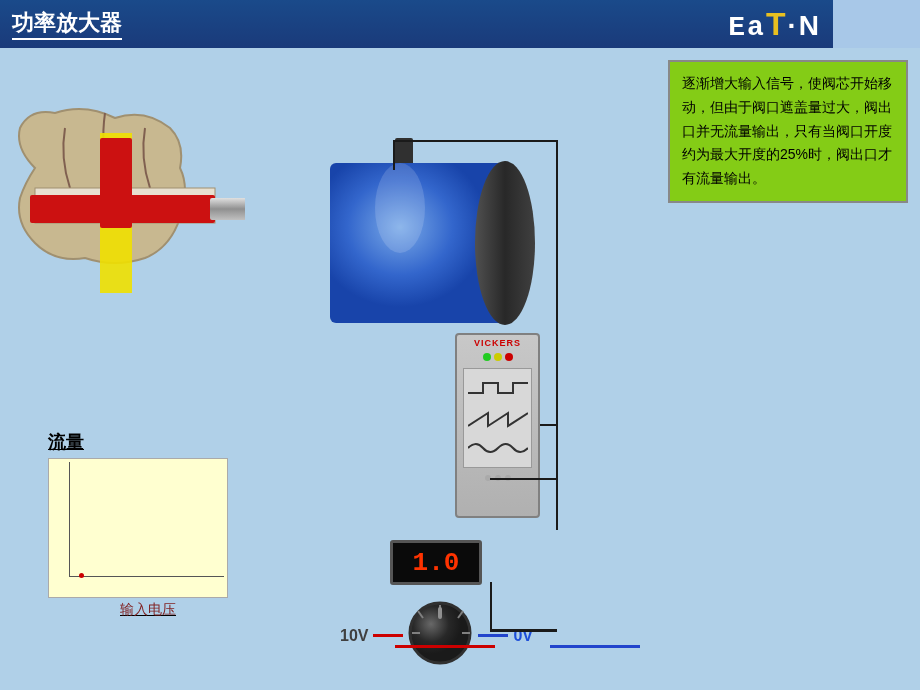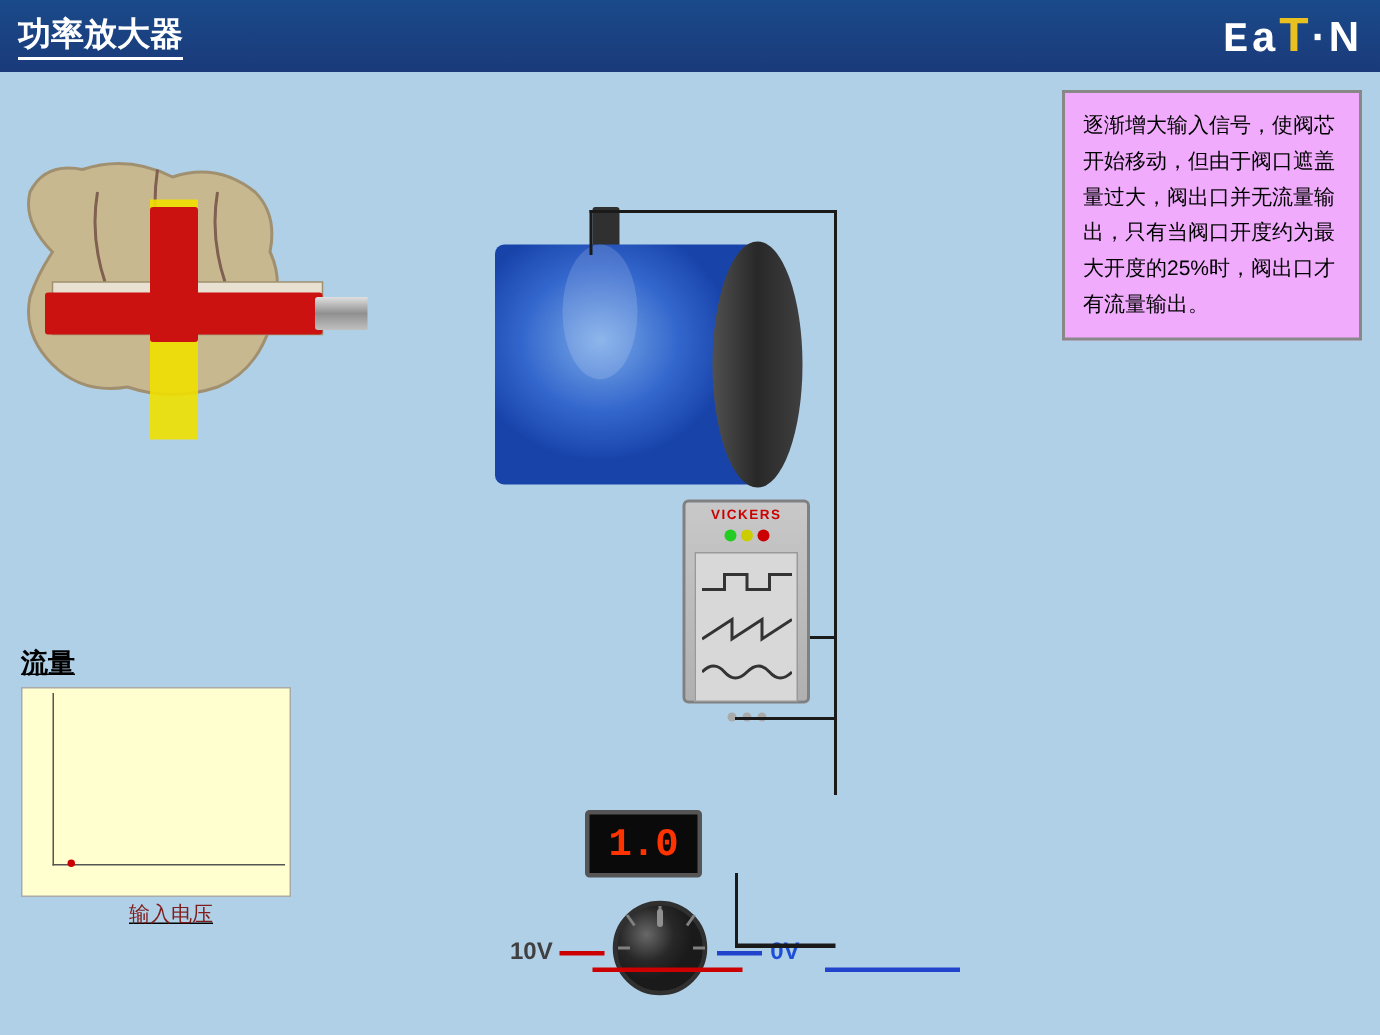--- a/index.html
+++ b/index.html
@@ -6,21 +6,21 @@
     body {
       width: 920px;
       height: 690px;
       overflow: hidden;
       font-family: 'SimHei', 'Microsoft YaHei', sans-serif;
       background: #a8c8e8;
     }
 
     
     .header {
-      width: 920px;
+      width: 833px;
       height: 48px;
       background: linear-gradient(180deg, #1a4a8a 0%, #1a3a7a 100%);
       display: flex;
       align-items: center;
       justify-content: space-between;
       padding: 0 12px;
     }
     .header-title {
       color: white;
       font-size: 22px;
@@ -34,36 +34,36 @@
       height: 642px;
       background: #b0d0e8;
       position: relative;
     }
 
     
     .info-box {
       position: absolute;
       top: 12px;
       right: 12px;
-      width: 200px;
-      background: #f0abfc;
+      width: 240px;
+      background: #84cc16;
       border: 2px solid #888;
       padding: 10px 12px;
       font-size: 14px;
       line-height: 1.7;
       color: #000;
     }
 
     
     .controller {
       position: absolute;
       top: 285px;
       left: 455px;
       width: 85px;
-      height: 136px;
+      height: 185px;
       background: linear-gradient(180deg, #c8c8c8 0%, #b0b0b0 100%);
       border: 2px solid #808080;
       border-radius: 4px;
       z-index: 5;
     }
     .controller-label {
       text-align: center;
       font-size: 9px;
       font-weight: bold;
       color: #cc0000;
@@ -127,21 +127,21 @@
       font-size: 16px;
       color: #000;
       margin-top: 4px;
       font-weight: bold;
     }
 
     
     .flow-chart {
       position: absolute;
       bottom: 80px;
-      left: 14px;
+      left: 48px;
       width: 200px;
       height: 180px;
       text-decoration: underline;
     }
     .flow-title {
       font-size: 18px;
       font-weight: bold;
       color: #000;
       margin-bottom: 4px;
     }
@@ -182,21 +182,21 @@
       font-size: 14px;
       color: #7f1d1d;
       margin-top: 3px;
     }
 
     
     .digital-display {
       position: absolute;
       bottom: 105px;
       left: 390px;
-      width: 78px;
+      width: 92px;
       height: 45px;
       background: #0a0a0a;
       border: 3px solid #555;
       display: flex;
       align-items: center;
       justify-content: center;
       border-radius: 3px;
     }
     .digital-value {
       color: #ff3300;

